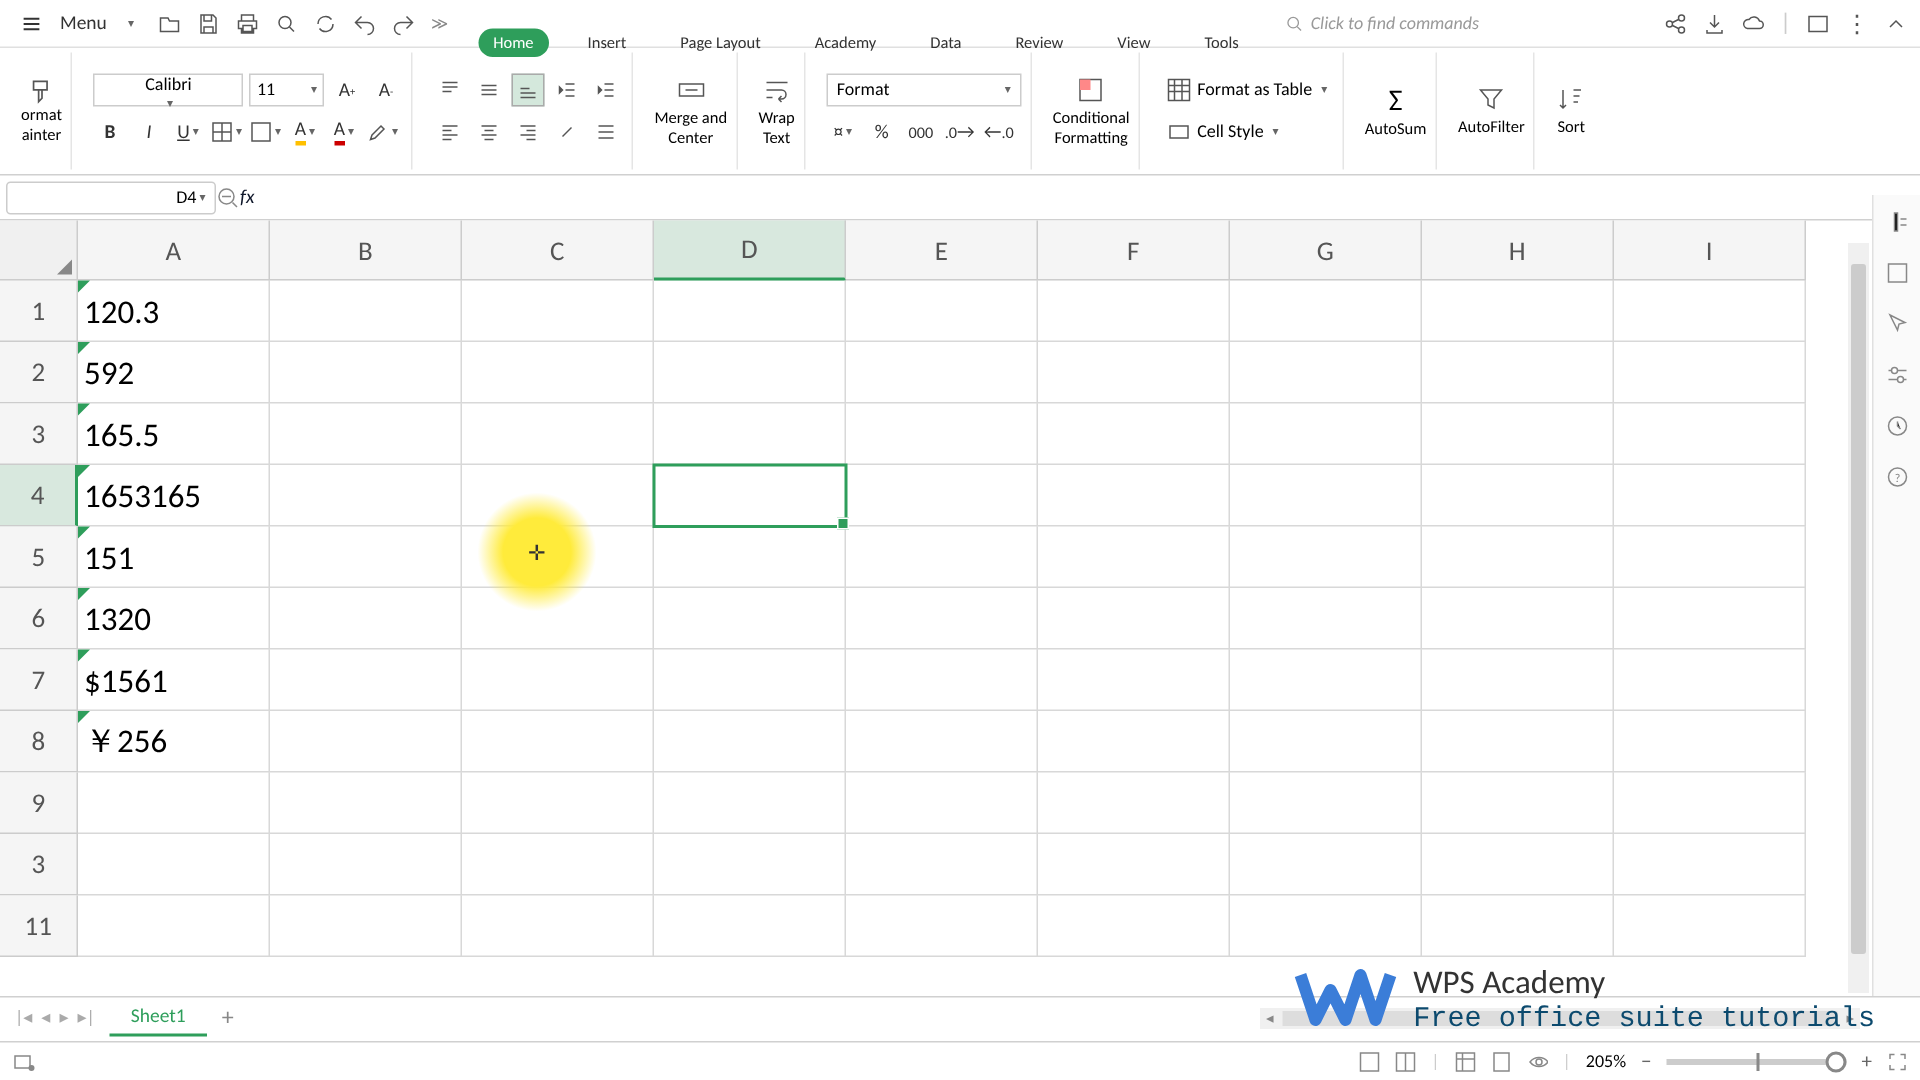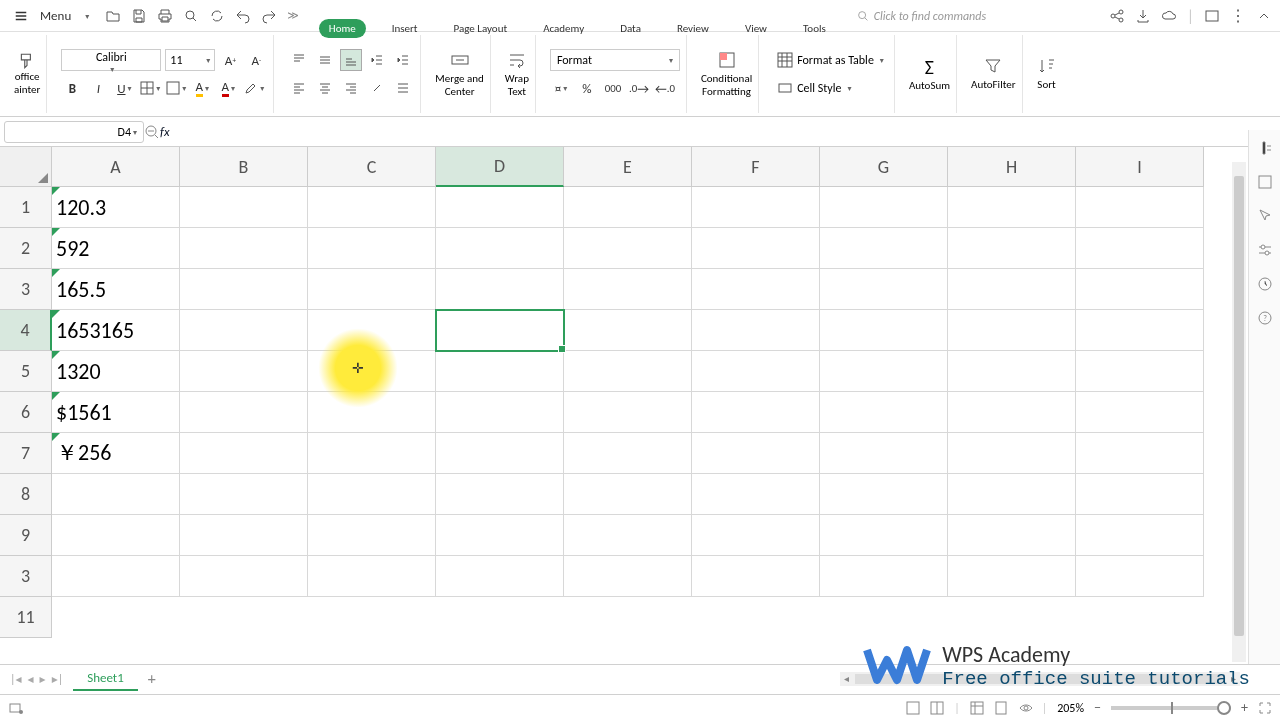--- a/index.html
+++ b/index.html
@@ -166,21 +166,21 @@
       </svg>
   </div>
 </div>
 
 <div class="ribbon">
   <div class="ribbon-group">
     <div class="format-painter">
       <svg width="18" height="18" viewBox="0 0 16 16">
           <path fill="none" stroke="#555" d="M3 2h8v5H3zM6 7v7l2-2V7"></path>
         </svg>
-      <span>office</span>
+      <span>ormat</span>
       <span>ainter</span>
     </div>
   </div>
   <div class="ribbon-group" style="flex-direction:column;gap:6px;align-items:flex-start">
     <div class="ribbon-row">
       <div class="font-name">
           <span>Calibri</span>
           <span class="dropdown-caret">▾</span>
         </div>
       <div class="font-size">
@@ -453,20 +453,31 @@
             <div class="cell"></div>
             <div class="cell"></div>
             <div class="cell selected"></div>
             <div class="cell"></div>
             <div class="cell"></div>
             <div class="cell"></div>
             <div class="cell"></div>
             <div class="cell"></div>
           </div>
           <div class="cell-row">
+            <div class="cell text-stored">151</div>
+            <div class="cell"></div>
+            <div class="cell"></div>
+            <div class="cell"></div>
+            <div class="cell"></div>
+            <div class="cell"></div>
+            <div class="cell"></div>
+            <div class="cell"></div>
+            <div class="cell"></div>
+          </div>
+          <div class="cell-row">
             <div class="cell text-stored">1320</div>
             <div class="cell"></div>
             <div class="cell"></div>
             <div class="cell"></div>
             <div class="cell"></div>
             <div class="cell"></div>
             <div class="cell"></div>
             <div class="cell"></div>
             <div class="cell"></div>
           </div>

